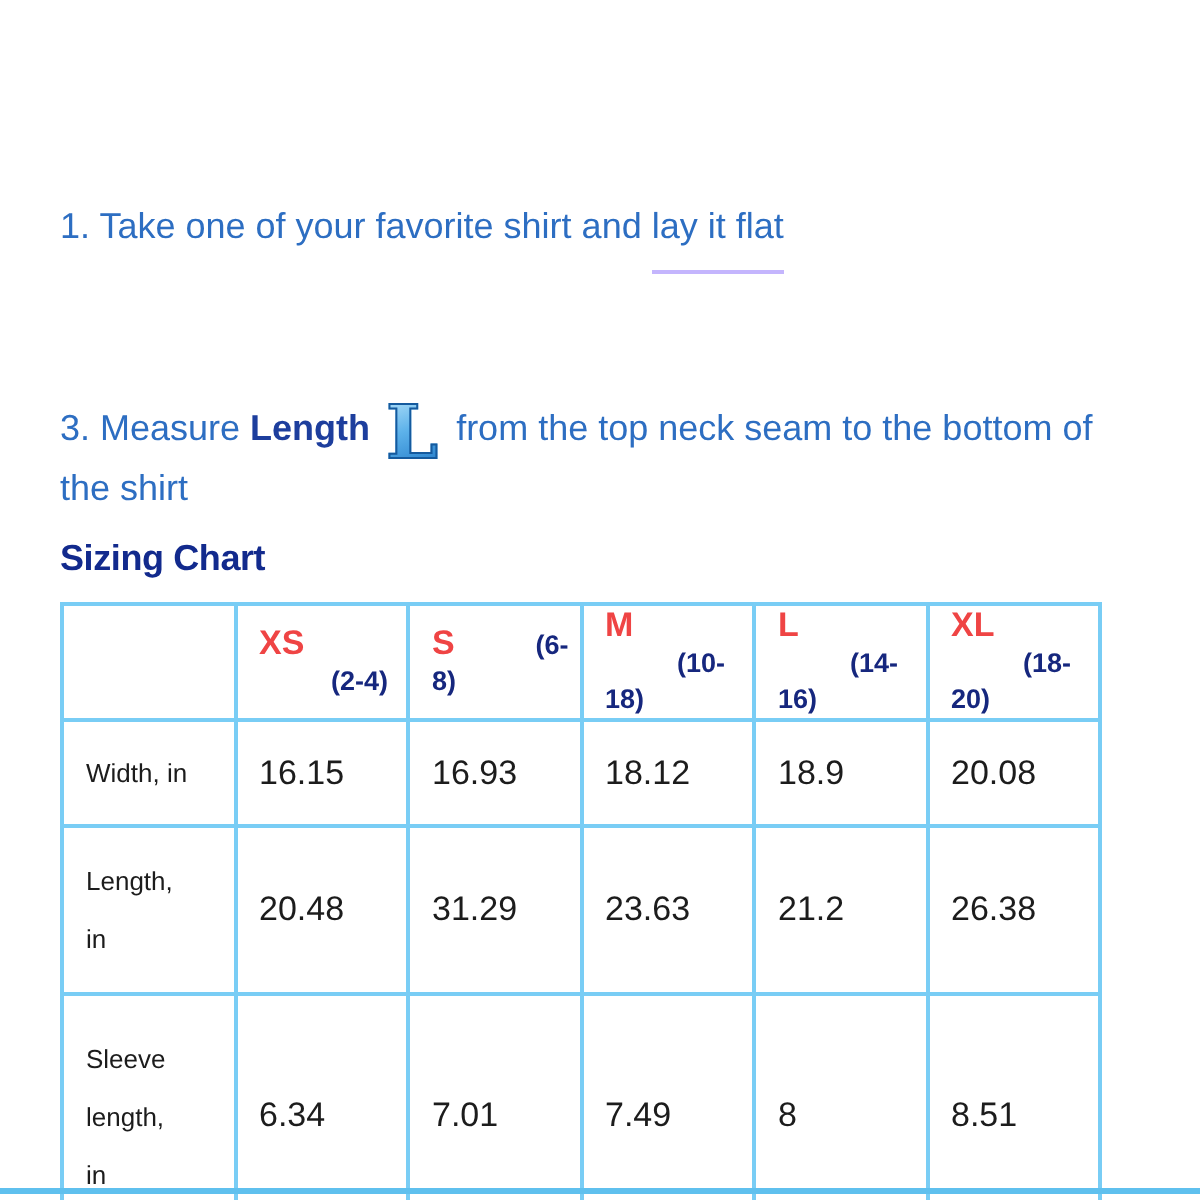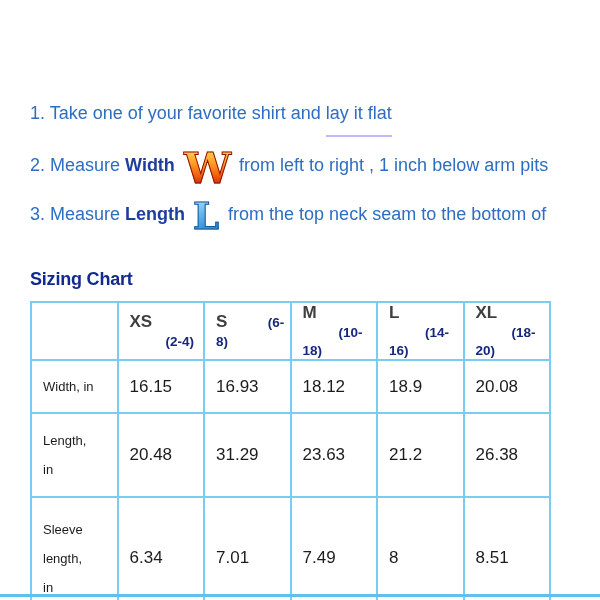--- a/index.html
+++ b/index.html
@@ -95,21 +95,21 @@
     padding: 0 2px 0 11px;
     overflow: hidden;
   }
   tr.r-header { height: 54px; }
   tr.r-width  { height: 53px; }
   tr.r-length { height: 84px; }
   tr.r-sleeve { height: 122px; }
   th .size-abbr {
     font-size: 17px;
     font-weight: bold;
-    color: #404040;
+    color: #ef4444;
   }
   th .size-range {
     font-size: 13.5px;
     font-weight: bold;
     color: #16277e;
     margin-left: 36px;
   }
   td.value-cell {
     font-size: 17px;
     color: #1c1c1c;
@@ -135,27 +135,25 @@
 </head>
 <body>
 
 <div class="screen">
 
 
   <div class="step" style="top:100px;">
     <span>1. Take one of your favorite shirt and </span><span class="underlined">lay it flat</span>
   </div>
 
-  <div class="step" style="top:148px;">
-    <span>2. Measure </span><span class="keyword">Width</span><span class="letter-icon letter-w">W</span><span>from left to right , 1 inch below arm pits</span>
-  </div>
 
   <div class="step" style="top:198px;">
     <span>3. Measure </span><span class="keyword">Length</span><span class="letter-icon letter-l">L</span><span>from the top neck seam to the bottom of</span>
   </div>
+  <div class="step" style="top:231px;">the shirt</div>
 
   <div class="chart-title">Sizing Chart</div>
 
   <table class="sizing">
     <tbody>
         <tr class="r-header">
       <th></th>
       <th>
         <span class="size-abbr">XS</span>
         <span class="size-range">(2-4)</span>

